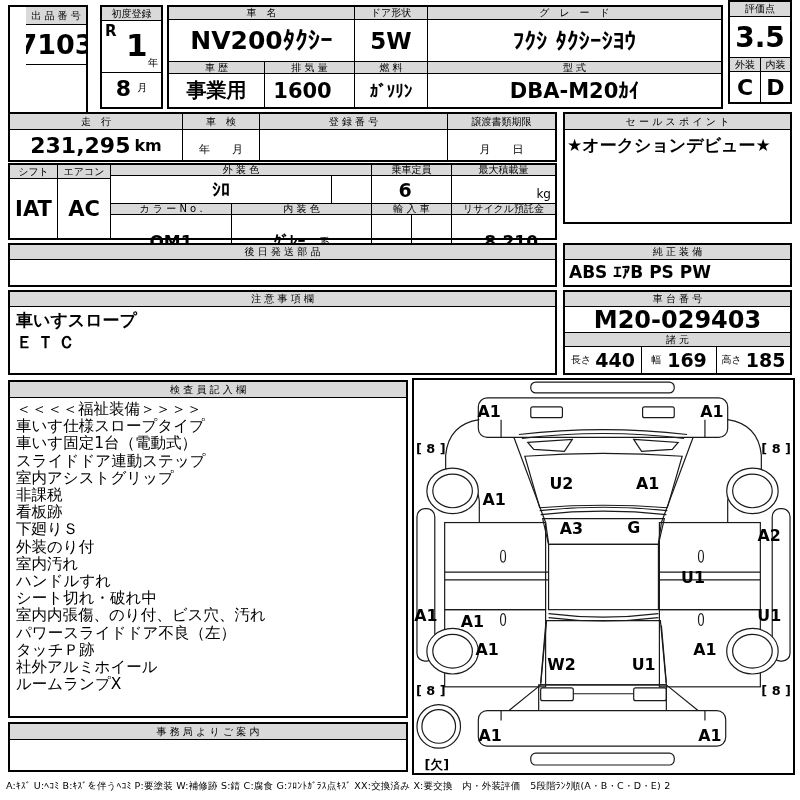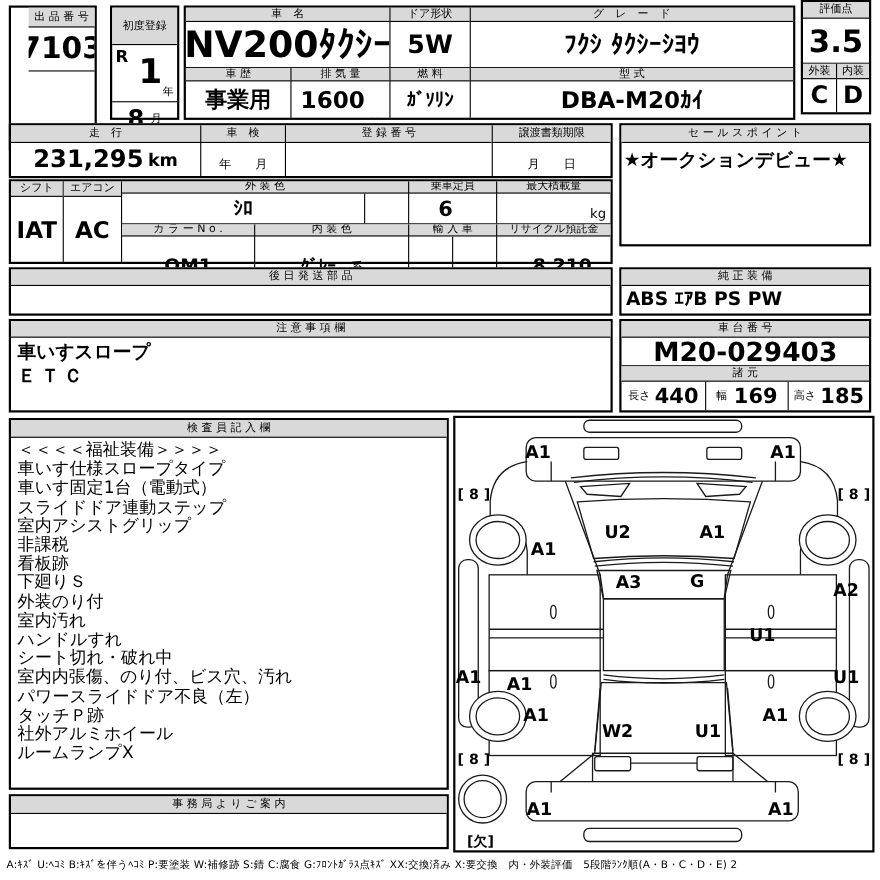--- a/index.html
+++ b/index.html
@@ -26,40 +26,40 @@
 
 <div id="sheet">
 
   <div class="box" style="left:8px;top:5px;width:80px;height:132px;padding-left:16px;">
     <div class="hdr" style="height:18px;">出 品 番 号</div>
     <div class="cell bold bb" style="height:40px;font-size:27px;">7103</div>
     <div class="cell" style="height:42px;"></div>
   </div>
 
   <div class="box" style="left:100px;top:5px;width:63px;height:104px;">
-    <div class="hdr" style="height:34px;">初度登録</div>
+    <div class="hdr" style="height:14px;">初度登録</div>
     <div style="position:relative;height:52px;border-bottom:1px solid #000;box-sizing:border-box;">
       <span class="bold" style="position:absolute;left:3px;top:1px;font-size:15px;">R</span>
       <span class="bold" style="position:absolute;left:24px;top:6px;font-size:31px;">1</span>
       <span style="position:absolute;right:3px;bottom:2px;font-size:10px;">年</span>
     </div>
     <div class="cell" style="height:30px;gap:6px;">
       <span class="bold" style="font-size:22px;">8</span>
       <span style="font-size:10px;">月</span>
     </div>
   </div>
 
   <div class="box" style="left:167px;top:5px;width:556px;height:104px;">
     <div class="row" style="height:13px;">
       <div class="hdr" style="width:185px;border-bottom:1px solid #000;">車　名</div>
       <div class="hdr bl" style="width:73px;">ドア形状</div>
       <div class="hdr bl" style="flex:1;text-align:center;">グ　レ　ー　ド</div>
     </div>
     <div class="row" style="height:41px;">
-      <div class="cell bold" style="width:185px;font-size:33px;">NV200ﾀｸｼｰ</div>
+      <div class="cell bold" style="width:185px;font-size:25px;">NV200ﾀｸｼｰ</div>
       <div class="cell bold bl" style="width:73px;font-size:23px;">5W</div>
       <div class="cell bold bl" style="flex:1;font-size:23px;">ﾌｸｼ ﾀｸｼｰｼﾖｳ</div>
     </div>
     <div class="row bt" style="height:13px;">
       <div class="hdr" style="width:95px;">車 歴</div>
       <div class="hdr bl" style="width:90px;">排 気 量</div>
       <div class="hdr bl" style="width:73px;">燃 料</div>
       <div class="hdr bl" style="flex:1;">型 式</div>
     </div>
     <div class="row" style="height:33px;">

